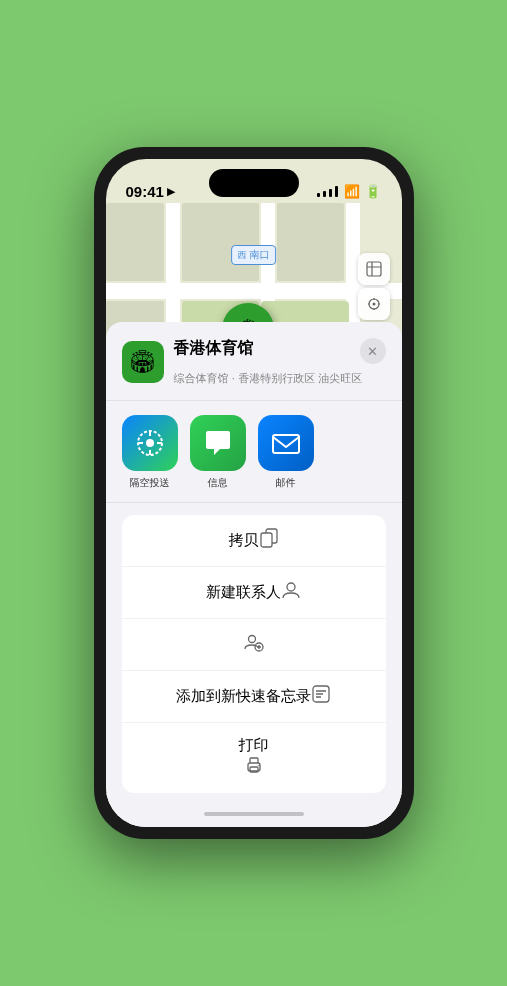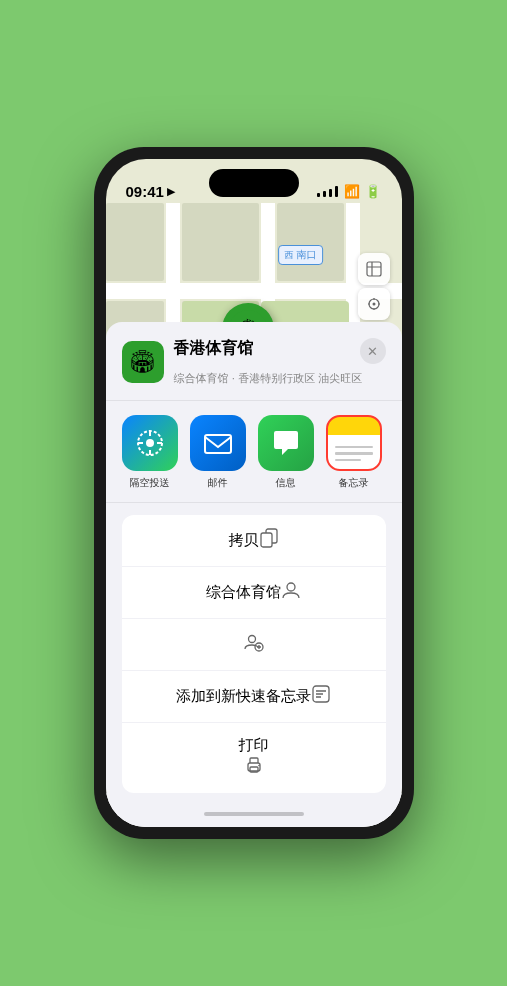--- a/index.html
+++ b/index.html
@@ -114,21 +114,20 @@
       top: 42px;
       left: 50%;
       transform: translateX(-50%);
       background: #e8f0fe;
       border: 1px solid #4a90d9;
       border-radius: 4px;
       padding: 2px 6px;
       font-size: 10px;
       color: #4a90d9;
       white-space: nowrap;
-      margin-left: 47px;
     }
     
     .map-controls {
       position: absolute;
       top: 50px;
       right: 12px;
       display: flex;
       flex-direction: column;
       gap: 1px;
     }
@@ -395,66 +394,56 @@
               <svg width="30" height="30" viewBox="0 0 30 30">
                 <circle cx="15" cy="15" r="12" fill="none" stroke="white" stroke-width="2" stroke-dasharray="3 2"></circle>
                 <circle cx="15" cy="15" r="4" fill="white"></circle>
                 <path d="M15 3 L15 8 M15 22 L15 27 M3 15 L8 15 M22 15 L27 15" stroke="white" stroke-width="2"></path>
               </svg>
             </div>
             <span class="share-app-label">隔空投送</span>
           </div>
 
           <div class="share-app-item">
+            <div class="share-app-icon messages">
+              <svg width="32" height="32" viewBox="0 0 32 32">
+                <path d="M4 6 Q4 4 6 4 L26 4 Q28 4 28 6 L28 20 Q28 22 26 22 L18 22 L12 28 L12 22 L6 22 Q4 22 4 20 Z" fill="white"></path>
+              </svg>
+            </div>
+            <span class="share-app-label">信息</span>
+          </div>
+
+          <div class="share-app-item">
             <div class="share-app-icon mail">
               <svg width="32" height="32" viewBox="0 0 32 32">
                 <rect x="3" y="8" width="26" height="18" rx="2" fill="none" stroke="white" stroke-width="2"></rect>
                 <path d="M3 10 L16 20 L29 10" stroke="white" stroke-width="2" fill="none"></path>
               </svg>
             </div>
             <span class="share-app-label">邮件</span>
           </div>
 
-          <div class="share-app-item">
-            <div class="share-app-icon messages">
-              <svg width="32" height="32" viewBox="0 0 32 32">
-                <path d="M4 6 Q4 4 6 4 L26 4 Q28 4 28 6 L28 20 Q28 22 26 22 L18 22 L12 28 L12 22 L6 22 Q4 22 4 20 Z" fill="white"></path>
-              </svg>
-            </div>
-            <span class="share-app-label">信息</span>
-          </div>
-
-          <div class="share-app-item">
-            <div style="position:relative;width:56px;height:56px;border-radius:14px;overflow:hidden;border:2px solid #ff3b30;background:linear-gradient(180deg,#ffd60a 0%,#ffd60a 35%,#fff 35%,#fff 100%);">
-              <div style="position:absolute;bottom:8px;left:7px;right:7px;">
-                <div style="height:2.5px;background:#c8c8c8;border-radius:1px;margin-bottom:4px;"></div>
-                <div style="height:2.5px;background:#c8c8c8;border-radius:1px;margin-bottom:4px;"></div>
-                <div style="height:2.5px;background:#c8c8c8;border-radius:1px;width:70%;"></div>
-              </div>
-            </div>
-            <span class="share-app-label">备忘录</span>
-          </div>
 
         </div>
       </div>
 
       <div class="action-list">
 
         <div class="action-item">
           <span class="action-label">拷贝</span>
           <span class="action-icon">
             <svg width="20" height="20" viewBox="0 0 20 20" fill="none">
               <rect x="7" y="1" width="11" height="14" rx="2" stroke="#666" stroke-width="1.3" fill="none"></rect>
               <rect x="2" y="5" width="11" height="14" rx="2" stroke="#666" stroke-width="1.3" fill="white"></rect>
             </svg>
           </span>
         </div>
 
         <div class="action-item">
-          <span class="action-label">综合体育馆</span>
+          <span class="action-label">新建联系人</span>
           <span class="action-icon">
             <svg width="20" height="20" viewBox="0 0 20 20" fill="none">
               <circle cx="10" cy="7" r="4" stroke="#666" stroke-width="1.3" fill="none"></circle>
               <path d="M2 18 Q2 13 10 13 Q18 13 18 18" stroke="#666" stroke-width="1.3" fill="none"></path>
             </svg>
           </span>
         </div>
 
         <div class="action-item">
           <span class="action-icon">

